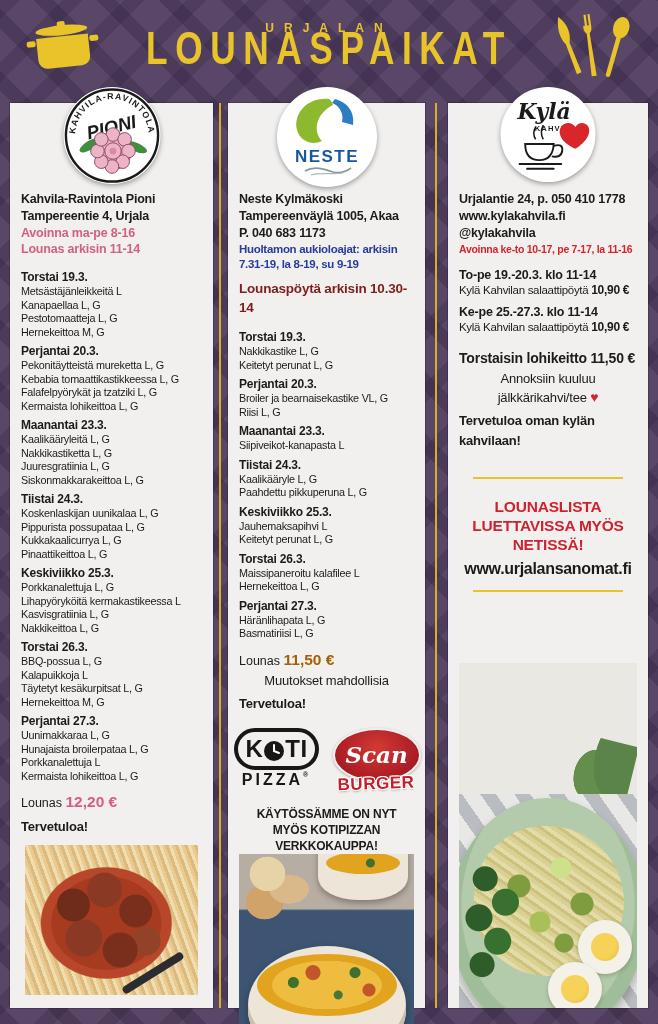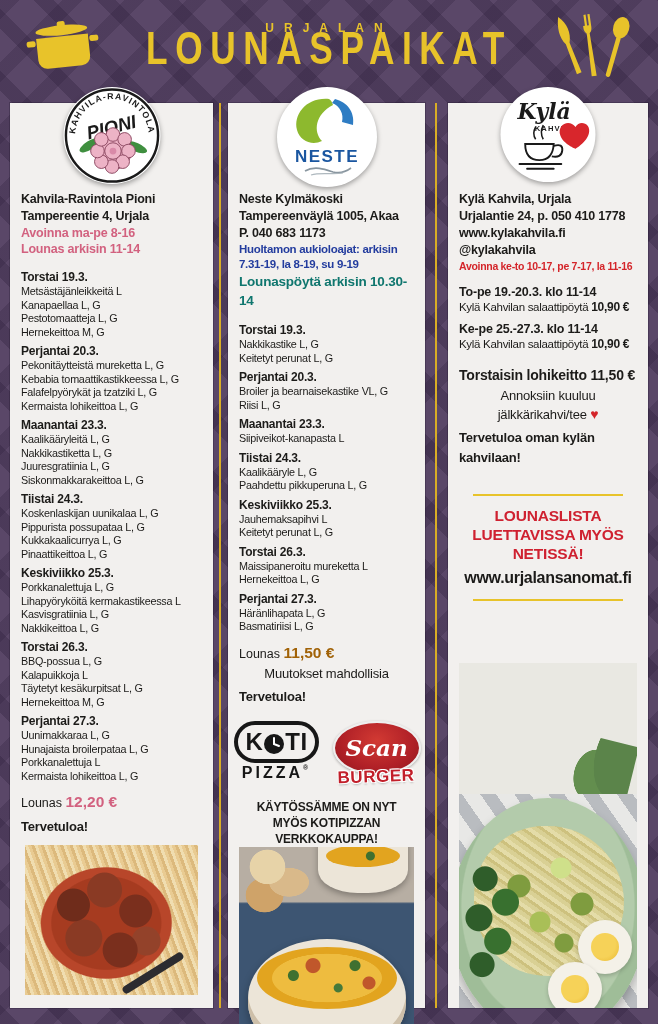--- a/index.html
+++ b/index.html
@@ -33,42 +33,42 @@
   .logo-pioni{width:97px;height:97px;}
   .logo-neste{width:100px;height:100px;}
   .logo-kyla{width:95px;height:95px;}
   .logo-badge svg{display:block;width:100%;height:100%;}
   
   .card-body{padding:88px 11px 0 11px;display:flex;flex-direction:column;flex:1;}
   .info-line{font-size:12.5px;font-weight:700;line-height:17px;letter-spacing:-.2px;}
   .hours-pink .line{color:#d2617f;font-size:12.5px;font-weight:700;line-height:16px;letter-spacing:-.2px;}
   .hours-blue .line{color:#233c9e;font-size:11.5px;font-weight:700;line-height:15px;letter-spacing:-.3px;}
   .hours-red .line{color:#d4252a;font-size:10.5px;font-weight:700;line-height:15px;letter-spacing:-.3px;}
-  .lunch-hours{color:#0f766e;font-size:13.5px;font-weight:700;line-height:19px;letter-spacing:-.2px;}
+  .lunch-hours{color:#7f1d1d;font-size:13.5px;font-weight:700;line-height:19px;letter-spacing:-.2px;margin-top:7px;}
   .menu{margin-top:8px;}
   .menu-day{font-size:12px;font-weight:700;line-height:15px;margin-top:5px;letter-spacing:-.2px;}
   .menu-item{font-size:10.8px;line-height:13.5px;letter-spacing:-.25px;}
   .price-line{margin-top:9px;font-size:12.5px;line-height:20px;}
   .price{font-weight:700;font-size:15.5px;}
   .price-pink{color:#d2617f;}
   .price-blue{color:#a16207;}
   .note-line{font-size:13px;line-height:19px;letter-spacing:-.2px;text-align:center;}
   .closing{font-weight:700;font-size:13px;line-height:20px;margin-top:4px;letter-spacing:-.2px;}
   
   .offers{margin-top:10px;}
   .offer{margin-bottom:6px;}
   .offer-day{font-size:12.5px;font-weight:700;line-height:16px;letter-spacing:-.2px;}
   .offer-line{font-size:11.5px;line-height:15px;letter-spacing:-.3px;}
   .offer-line b{font-size:12px;}
   .highlight{font-size:14px;font-weight:700;line-height:22px;margin-top:6px;letter-spacing:-.2px;}
   .heart{color:#d4252a;font-size:14px;}
   
   .web-box{margin-top:26px;text-align:center;}
   .web-rule{height:2px;background:#e8c32a;margin:0 14px;}
-  .web-red{color:#cf2130;font-weight:700;font-size:15.5px;line-height:19px;width:160px;margin:10px auto 4px auto;letter-spacing:-.2px;}
+  .web-red{color:#cf2130;font-weight:700;font-size:15.5px;line-height:19px;width:160px;margin:18px auto 4px auto;letter-spacing:-.2px;}
   .web-url{font-weight:700;font-size:16px;line-height:22px;margin-bottom:10px;letter-spacing:-.3px;}
   
   .partners{display:flex;justify-content:center;align-items:flex-start;gap:14px;margin-top:14px;}
   .kotipizza{text-align:center;}
   .koti-oval{display:inline-flex;align-items:center;border:4px solid #171717;border-radius:28px;
     padding:0 7px;font-size:24px;font-weight:800;color:#171717;letter-spacing:.5px;height:34px;}
   .koti-clock{display:inline-block;width:20px;height:20px;margin:0 1px;}
   .koti-sub{font-size:16px;font-weight:800;letter-spacing:3px;color:#171717;margin-top:1px;}
   .reg{font-size:7px;vertical-align:top;font-weight:700;}
   .scanburger{text-align:center;width:86px;}
@@ -307,21 +307,21 @@
             <div class="menu-item">Riisi L, G</div>
             <div class="menu-day">Maanantai 23.3.</div>
             <div class="menu-item">Siipiveikot-kanapasta L</div>
             <div class="menu-day">Tiistai 24.3.</div>
             <div class="menu-item">Kaalikääryle L, G</div>
             <div class="menu-item">Paahdettu pikkuperuna L, G</div>
             <div class="menu-day">Keskiviikko 25.3.</div>
             <div class="menu-item">Jauhemaksapihvi L</div>
             <div class="menu-item">Keitetyt perunat L, G</div>
             <div class="menu-day">Torstai 26.3.</div>
-            <div class="menu-item">Maissipaneroitu mureketta L</div>
+            <div class="menu-item">Maissipaneroitu kalafilee L</div>
             <div class="menu-item">Hernekeittoa L, G</div>
             <div class="menu-day">Perjantai 27.3.</div>
             <div class="menu-item">Häränlihapata L, G</div>
             <div class="menu-item">Basmatiriisi L, G</div>
           </div>
         <div class="price-line">
           <span>Lounas</span>
           <span class="price price-blue">11,50 €</span>
         </div>
         <div class="note-line">Muutokset mahdollisia</div>
@@ -369,21 +369,20 @@
             <path d="M26 60 q0 17 15 17 q14 0 15 -17 z" fill="#fff"></path>
             <path d="M56 62 q10 -3 9 5 q-1 8 -11 6"></path>
             <path d="M20 81 h44" stroke-linecap="round"></path>
             <path d="M28 86 h28" stroke-linecap="round"></path>
           </g>
           <path d="M79 42 c-7 -9 -20 -2 -16 9 c3 9 16 14 16 14 c0 0 12 -7 14 -16 c3 -11 -10 -15 -14 -7 z" fill="#d8262c"></path>
         </svg>
       </div>
       <div class="card-body">
         <div>
-            <div class="info-line">Kylä Kahvila, Urjala</div>
             <div class="info-line">Urjalantie 24, p. 050 410 1778</div>
             <div class="info-line">www.kylakahvila.fi</div>
             <div class="info-line">@kylakahvila</div>
           </div>
         <div class="hours-red">
             <div class="line">Avoinna ke-to 10-17, pe 7-17, la 11-16</div>
           </div>
         <div class="offers">
             <div class="offer">
               <div class="offer-day">To-pe 19.-20.3. klo 11-14</div>

